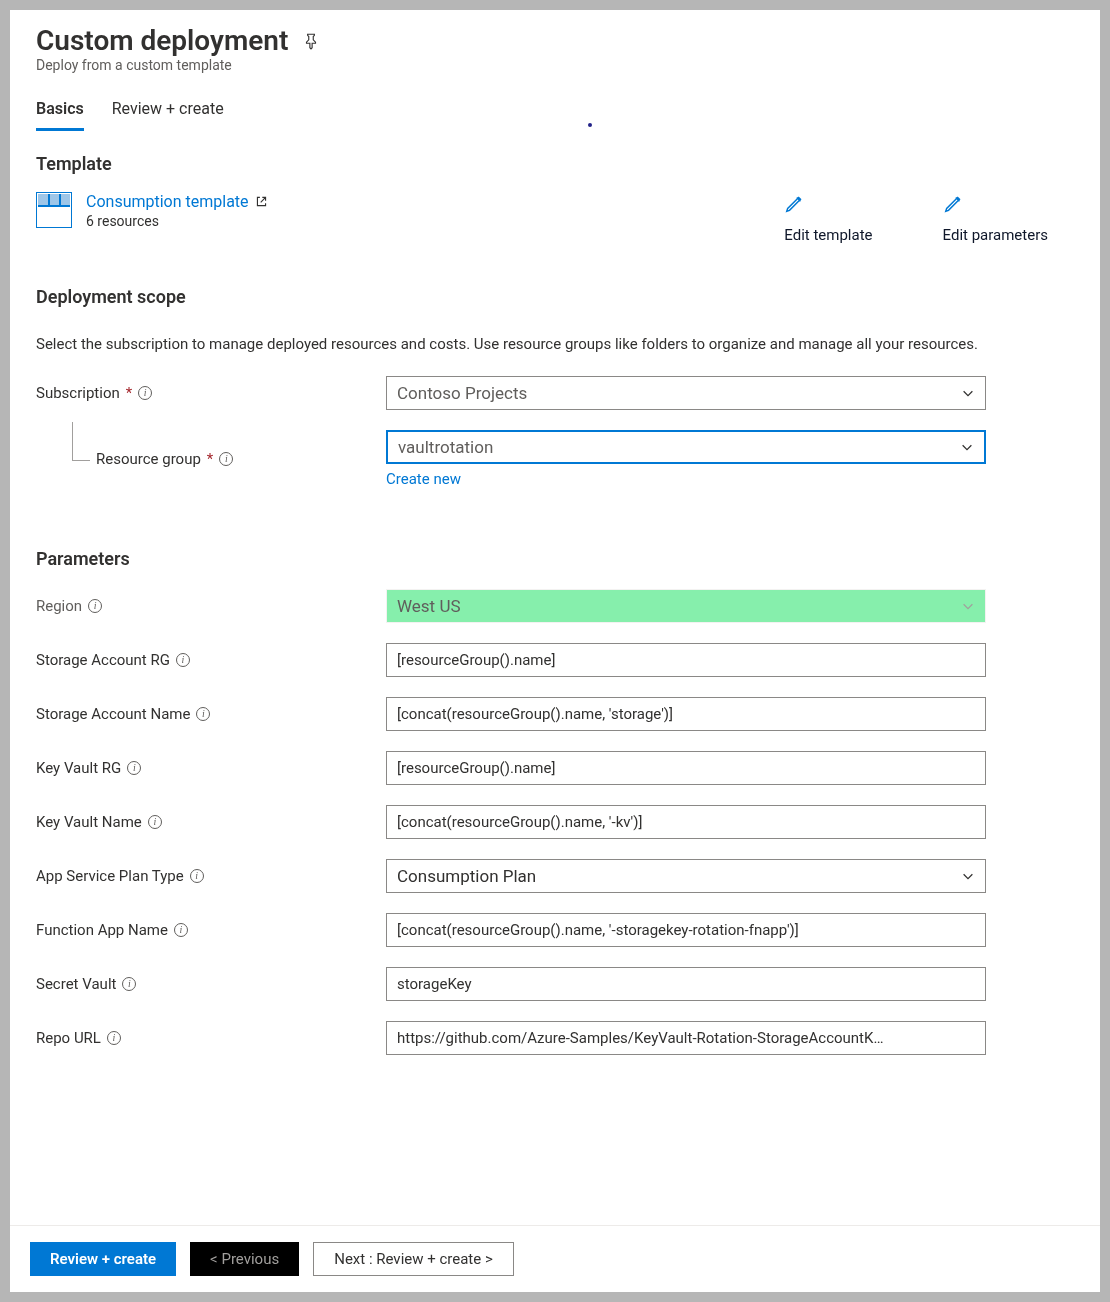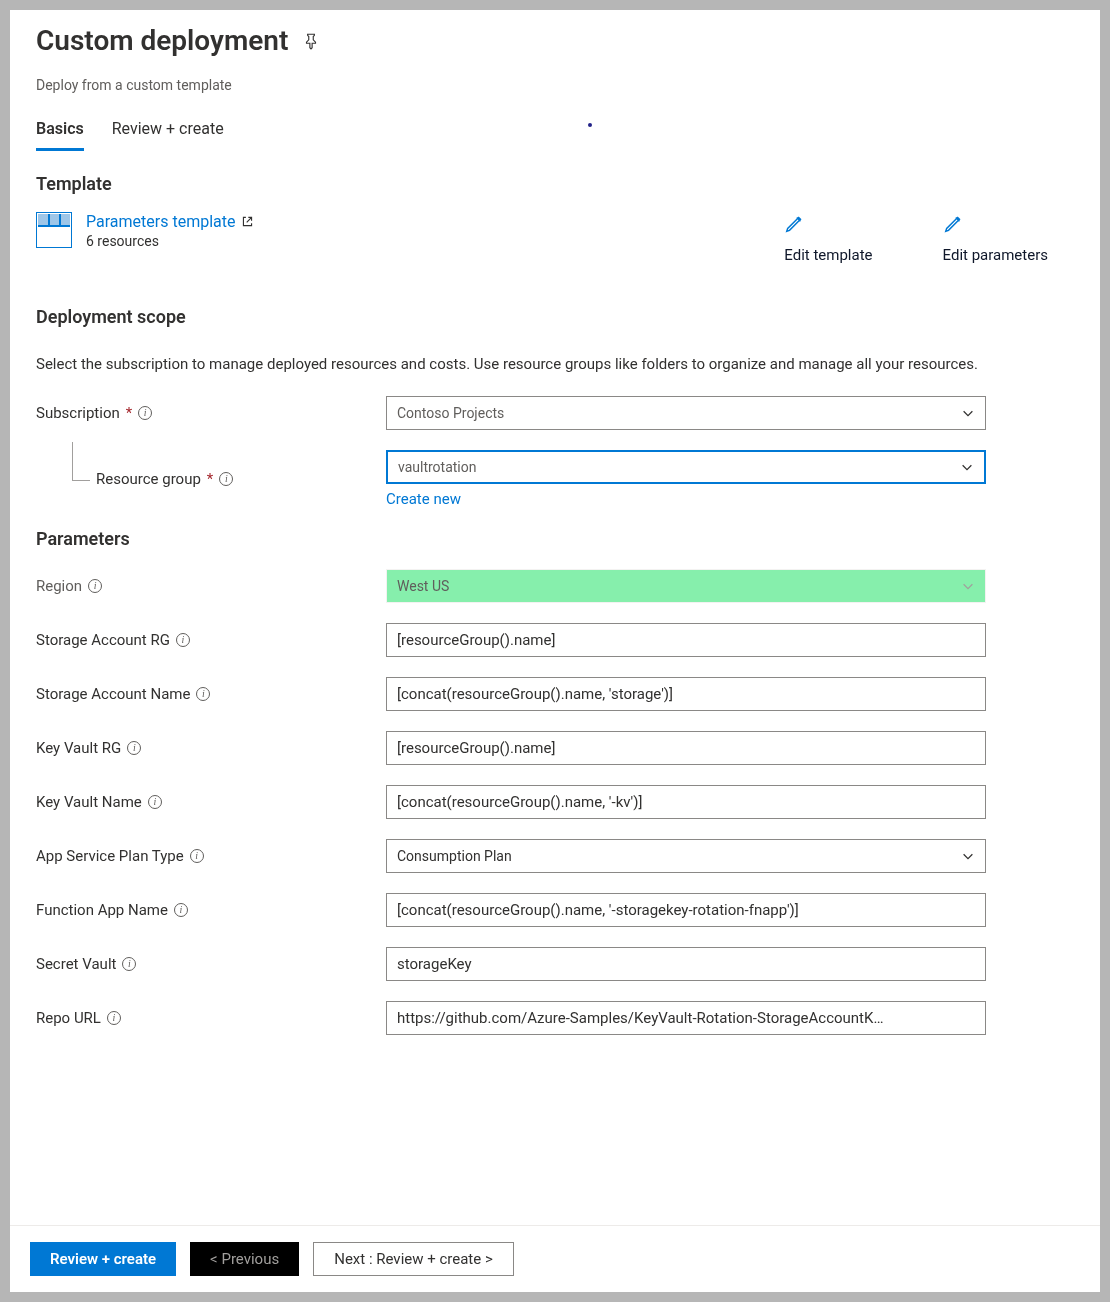--- a/index.html
+++ b/index.html
@@ -32,21 +32,21 @@
   }
   .page-title {
     font-size: 28px;
     font-weight: 600;
     color: #323130;
   }
   .pin-icon svg { display: block; }
   .subtitle {
     font-size: 14px;
     color: #605e5c;
-    margin-top: 20px;
+    margin-top: 0;
   }
   .tabs {
     display: flex;
     gap: 28px;
     margin-top: 26px;
     border-bottom: none;
   }
   .tab {
     padding-bottom: 10px;
     font-size: 16px;
@@ -165,21 +165,21 @@
   }
   .field-col {
     flex: 1;
     max-width: 600px;
   }
   .select {
     width: 100%;
     height: 34px;
     border: 1px solid #8a8886;
     padding: 0 34px 0 10px;
-    font-size: 14px;
+    font-size: 17px;
     color: #605e5c;
     background: #fff;
     position: relative;
     display: flex;
     align-items: center;
     cursor: pointer;
   }
   .select.focused { border: 2px solid #0078d4; }
   .select .chevron {
     position: absolute;
@@ -272,21 +272,21 @@
           <svg width="36" height="36" viewBox="0 0 36 36">
             <rect x="0" y="0" width="36" height="36" fill="#fff" stroke="#0078d4" stroke-width="2"></rect>
             <rect x="2" y="2" width="32" height="12" fill="#9ec6e8"></rect>
             <line x1="2" y1="14" x2="34" y2="14" stroke="#0078d4" stroke-width="2"></line>
             <line x1="13" y1="2" x2="13" y2="14" stroke="#0078d4" stroke-width="2"></line>
             <line x1="24" y1="2" x2="24" y2="14" stroke="#0078d4" stroke-width="2"></line>
           </svg>
         </span>
         <div class="template-text">
           <a class="link">
-            <span>Parameters template</span>
+            <span>Consumption template</span>
             <span class="ext-icon">
               <svg width="13" height="13" viewBox="0 0 16 16">
                   <path d="M6 3H3v10h10v-3M9 3h4v4M13 3L7 9" fill="none" stroke="#323130" stroke-width="1.4"></path>
                 </svg>
             </span>
           </a>
           <div class="sub">6 resources</div>
         </div>
       </div>
       <div class="template-actions">
@@ -342,21 +342,21 @@
           <span class="chevron">
               <svg width="14" height="14" viewBox="0 0 16 16">
                 <path d="M3 6l5 5 5-5" fill="none" stroke="#323130" stroke-width="1.4"></path>
               </svg>
             </span>
         </div>
         <div class="link-small">Create new</div>
       </div>
     </div>
 
-    <div class="section-heading" style="margin-top:20px">Parameters</div>
+    <div class="section-heading" style="margin-top:60px">Parameters</div>
 
     <div class="form-row">
       <div class="label-col muted">
         <span>Region</span>
         <span class="info-icon">i</span>
       </div>
       <div class="field-col">
         <div class="select disabled">
           <span>West US</span>
           <span class="chevron">

